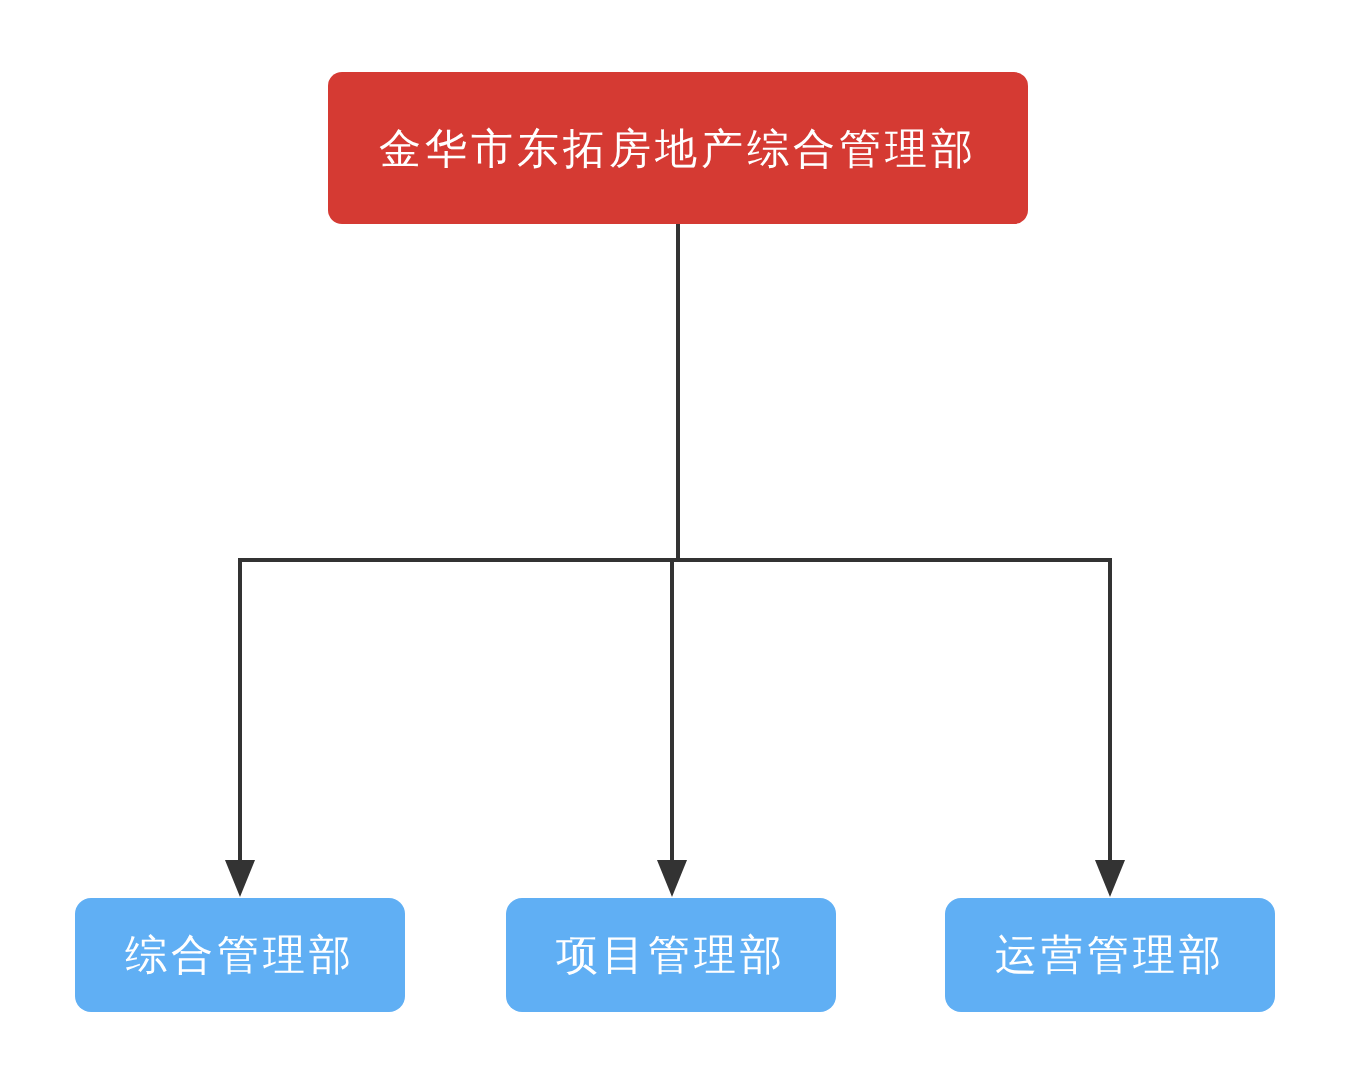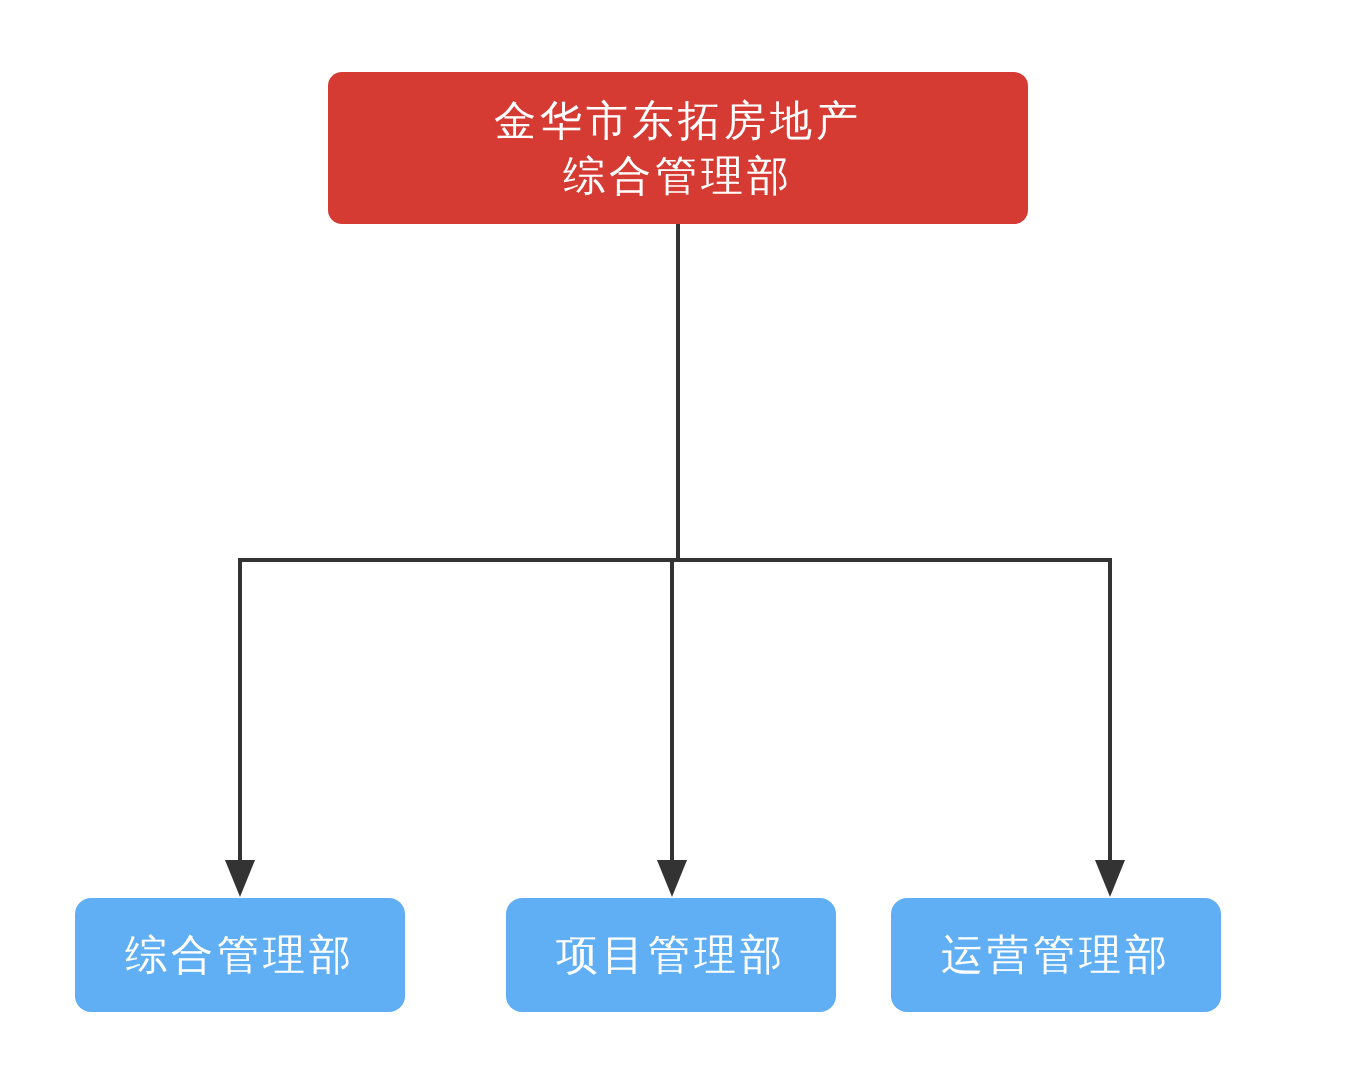--- a/index.html
+++ b/index.html
@@ -23,21 +23,21 @@
   }
   .connectors {
     position: absolute;
     left: 0; top: 0;
     width: 1347px; height: 1084px;
     pointer-events: none;
   }
   .node {
     position: absolute;
     display: flex;
-    flex-direction: column;
+    flex-direction: row;
     align-items: center;
     justify-content: center;
     color: var(--node-text);
     text-align: left;
     letter-spacing: 4px;
     cursor: default;
   }
   .node-root {
     left: 328px; top: 72px;
     width: 700px; height: 152px;
@@ -50,21 +50,21 @@
   .node-child {
     top: 898px;
     width: 330px; height: 114px;
     background: var(--child-fill);
     border-radius: 16px;
     font-size: 42px;
     font-weight: 500;
   }
   .node-child.c0 { left: 75px;  }
   .node-child.c1 { left: 506px; }
-  .node-child.c2 { left: 891px; }
+  .node-child.c2 { left: 945px; }
   .node-label { display: block; }
 </style>
 </head>
 <body>
 
 <div class="canvas">
 
   <svg class="connectors" width="1347" height="1084" viewBox="0 0 1347 1084" xmlns="http://www.w3.org/2000/svg" aria-hidden="true">
 
     <line x1="678" y1="224" x2="678" y2="562" stroke="#333333" stroke-width="4"></line>

